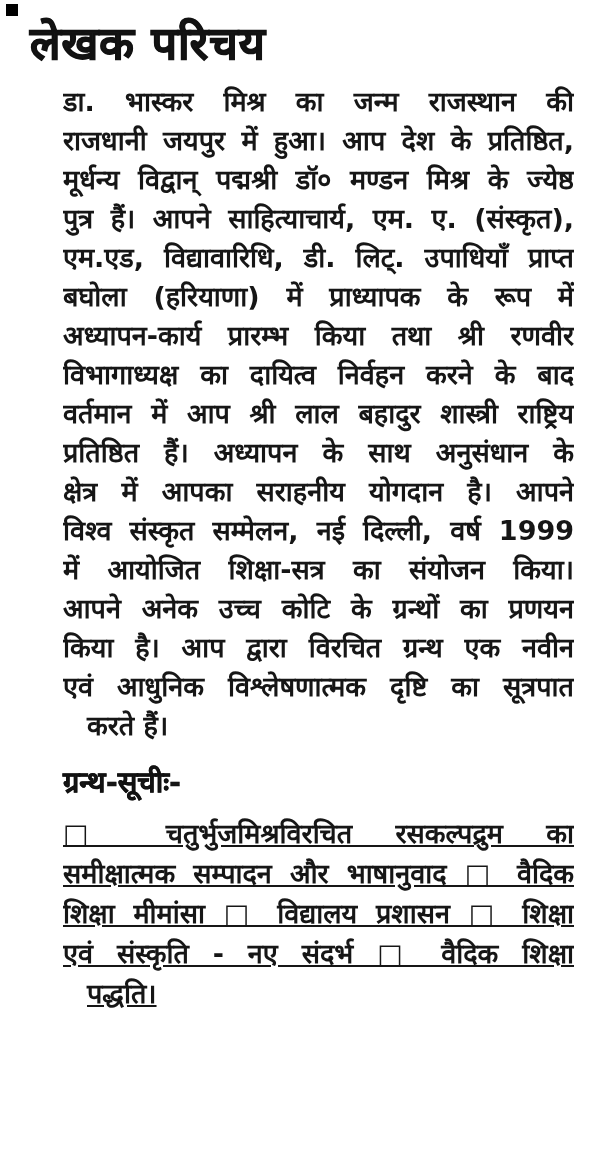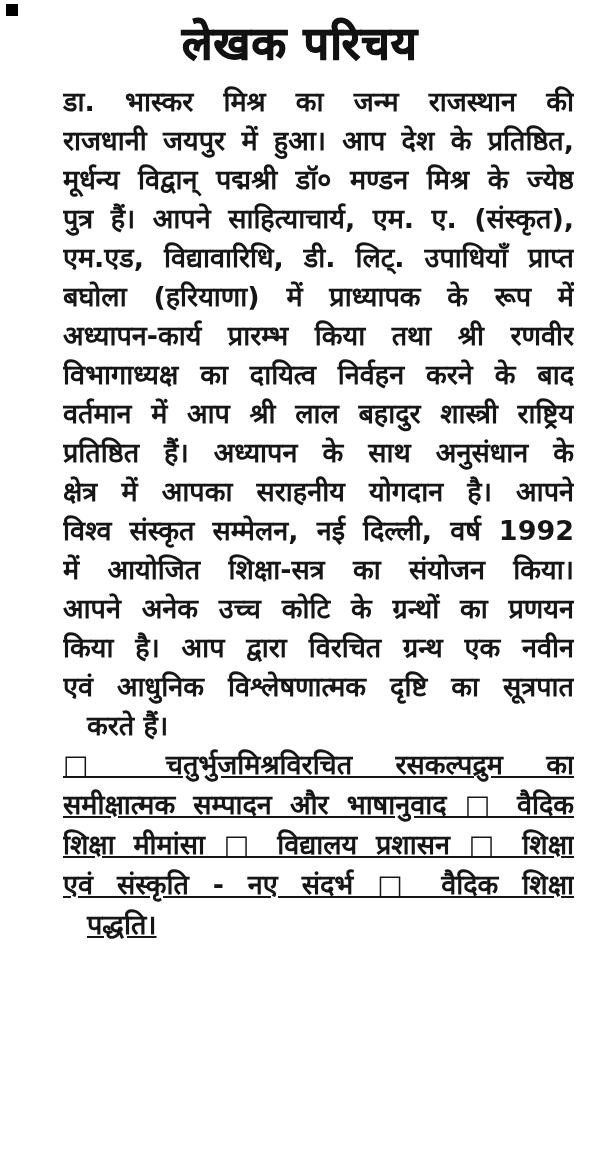--- a/index.html
+++ b/index.html
@@ -18,21 +18,20 @@
   .scan-mark {
     position: absolute;
     left: 6px;
     top: 4px;
     width: 12px;
     height: 12px;
     background: #000;
   }
   .page-title {
     margin: 16px 30px 0 30px;
-    text-align: center;
     font-size: 45px;
     line-height: 56px;
     font-weight: 900;
     letter-spacing: 1px;
     -webkit-text-stroke: 1px #111;
   }
   .content {
     padding: 10px 26px 0 63px;
   }
   .bio {
@@ -85,28 +84,29 @@
     <div class="line just">राजधानी जयपुर में हुआ। आप देश के प्रतिष्ठित,</div>
     <div class="line just">मूर्धन्य विद्वान् पद्मश्री डॉ० मण्डन मिश्र के ज्येष्ठ</div>
     <div class="line just">पुत्र हैं। आपने साहित्याचार्य, एम. ए. (संस्कृत),</div>
     <div class="line just">एम.एड, विद्यावारिधि, डी. लिट्. उपाधियाँ प्राप्त</div>
     <div class="line just">बघोला (हरियाणा) में प्राध्यापक के रूप में</div>
     <div class="line just">अध्यापन-कार्य प्रारम्भ किया तथा श्री रणवीर</div>
     <div class="line just">विभागाध्यक्ष का दायित्व निर्वहन करने के बाद</div>
     <div class="line just">वर्तमान में आप श्री लाल बहादुर शास्त्री राष्ट्रिय</div>
     <div class="line just">प्रतिष्ठित हैं। अध्यापन के साथ अनुसंधान के</div>
     <div class="line just">क्षेत्र में आपका सराहनीय योगदान है। आपने</div>
-    <div class="line just">विश्व संस्कृत सम्मेलन, नई दिल्ली, वर्ष 1992</div>
+    <div class="line just">विश्व संस्कृत सम्मेलन, नई दिल्ली, वर्ष 1999</div>
     <div class="line just">में आयोजित शिक्षा-सत्र का संयोजन किया।</div>
     <div class="line just">आपने अनेक उच्च कोटि के ग्रन्थों का प्रणयन</div>
     <div class="line just">किया है। आप द्वारा विरचित ग्रन्थ एक नवीन</div>
     <div class="line just">एवं आधुनिक विश्लेषणात्मक दृष्टि का सूत्रपात</div>
     <div class="line left">करते हैं।</div>
   </div>
 
+  <div class="list-heading">ग्रन्थ-सूचीः-</div>
 
   <div class="books">
     <div class="line just">□ चतुर्भुजमिश्रविरचित रसकल्पद्रुम का</div>
     <div class="line just">समीक्षात्मक सम्पादन और भाषानुवाद □ वैदिक</div>
     <div class="line just">शिक्षा मीमांसा □ विद्यालय प्रशासन □ शिक्षा</div>
     <div class="line just">एवं संस्कृति - नए संदर्भ □ वैदिक शिक्षा</div>
     <div class="line left">पद्धति।</div>
   </div>
 
 </div>

